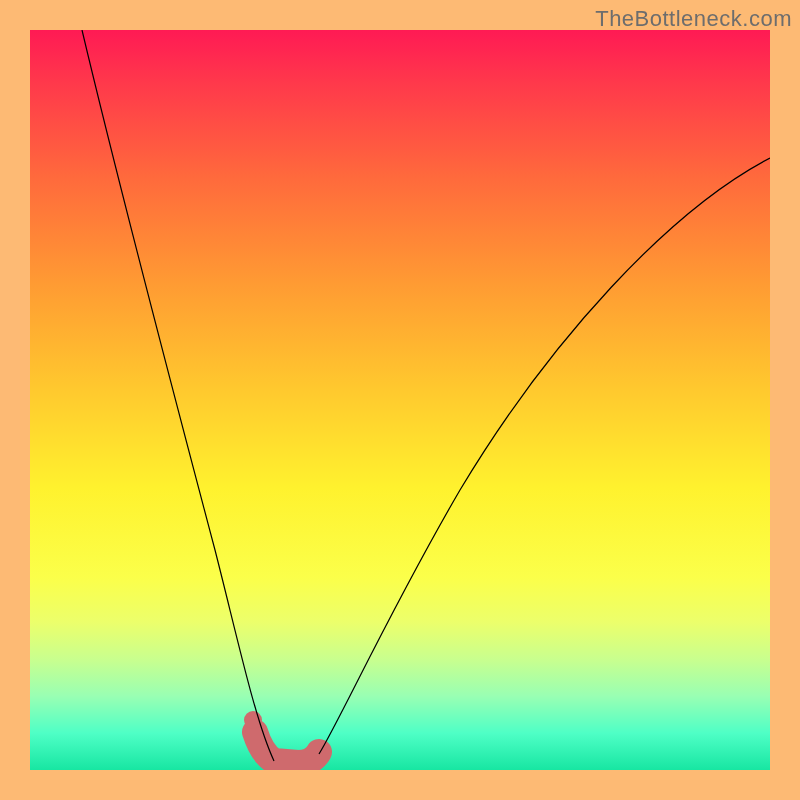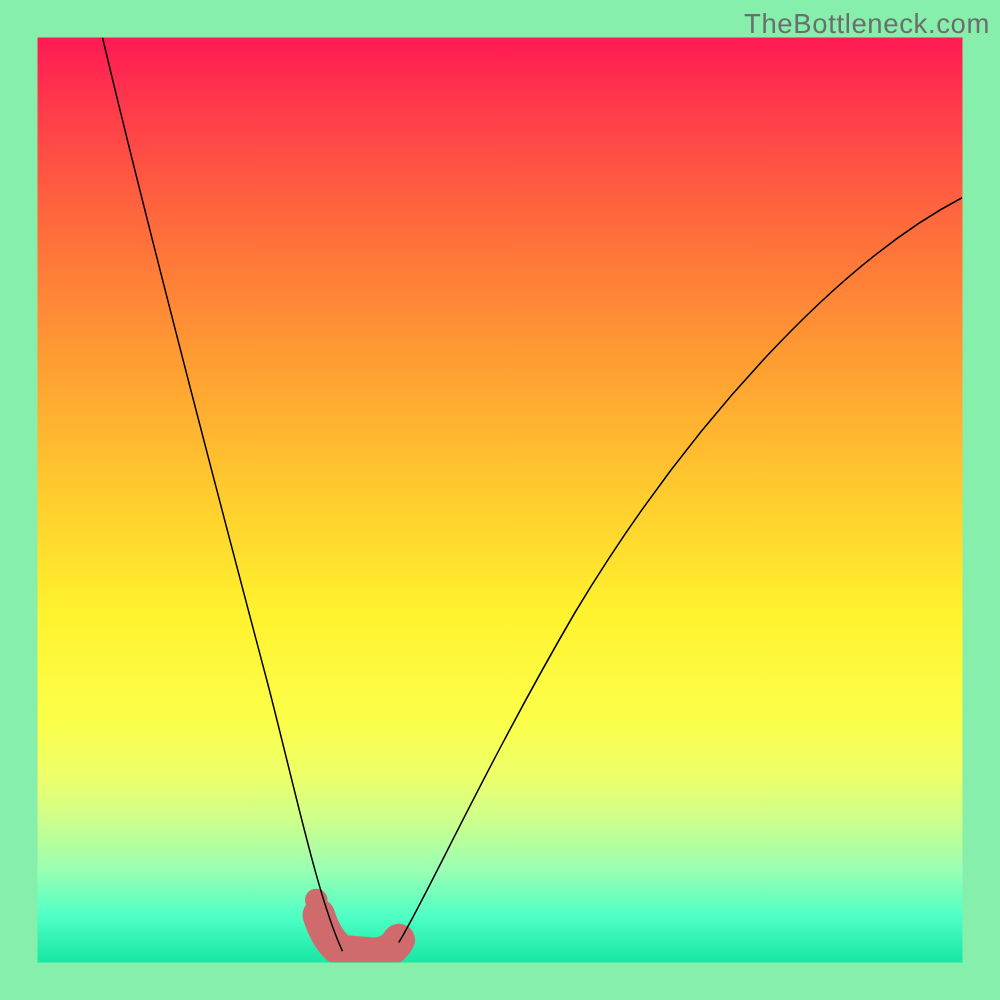--- a/index.html
+++ b/index.html
@@ -10,21 +10,21 @@
     background: #000;
     font-family: Arial, Helvetica, sans-serif;
     overflow: hidden;
   }
   .frame {
     position: absolute;
     left: 0;
     top: 0;
     width: 800px;
     height: 800px;
-    background: #86efac;
+    background: #fdba74;
     text-align: center;
   }
   .plot-area {
     position: absolute;
     left: 30px;
     top: 30px;
     width: 740px;
     height: 740px;
     background: linear-gradient(to bottom,
       #ff1a54 0%,

